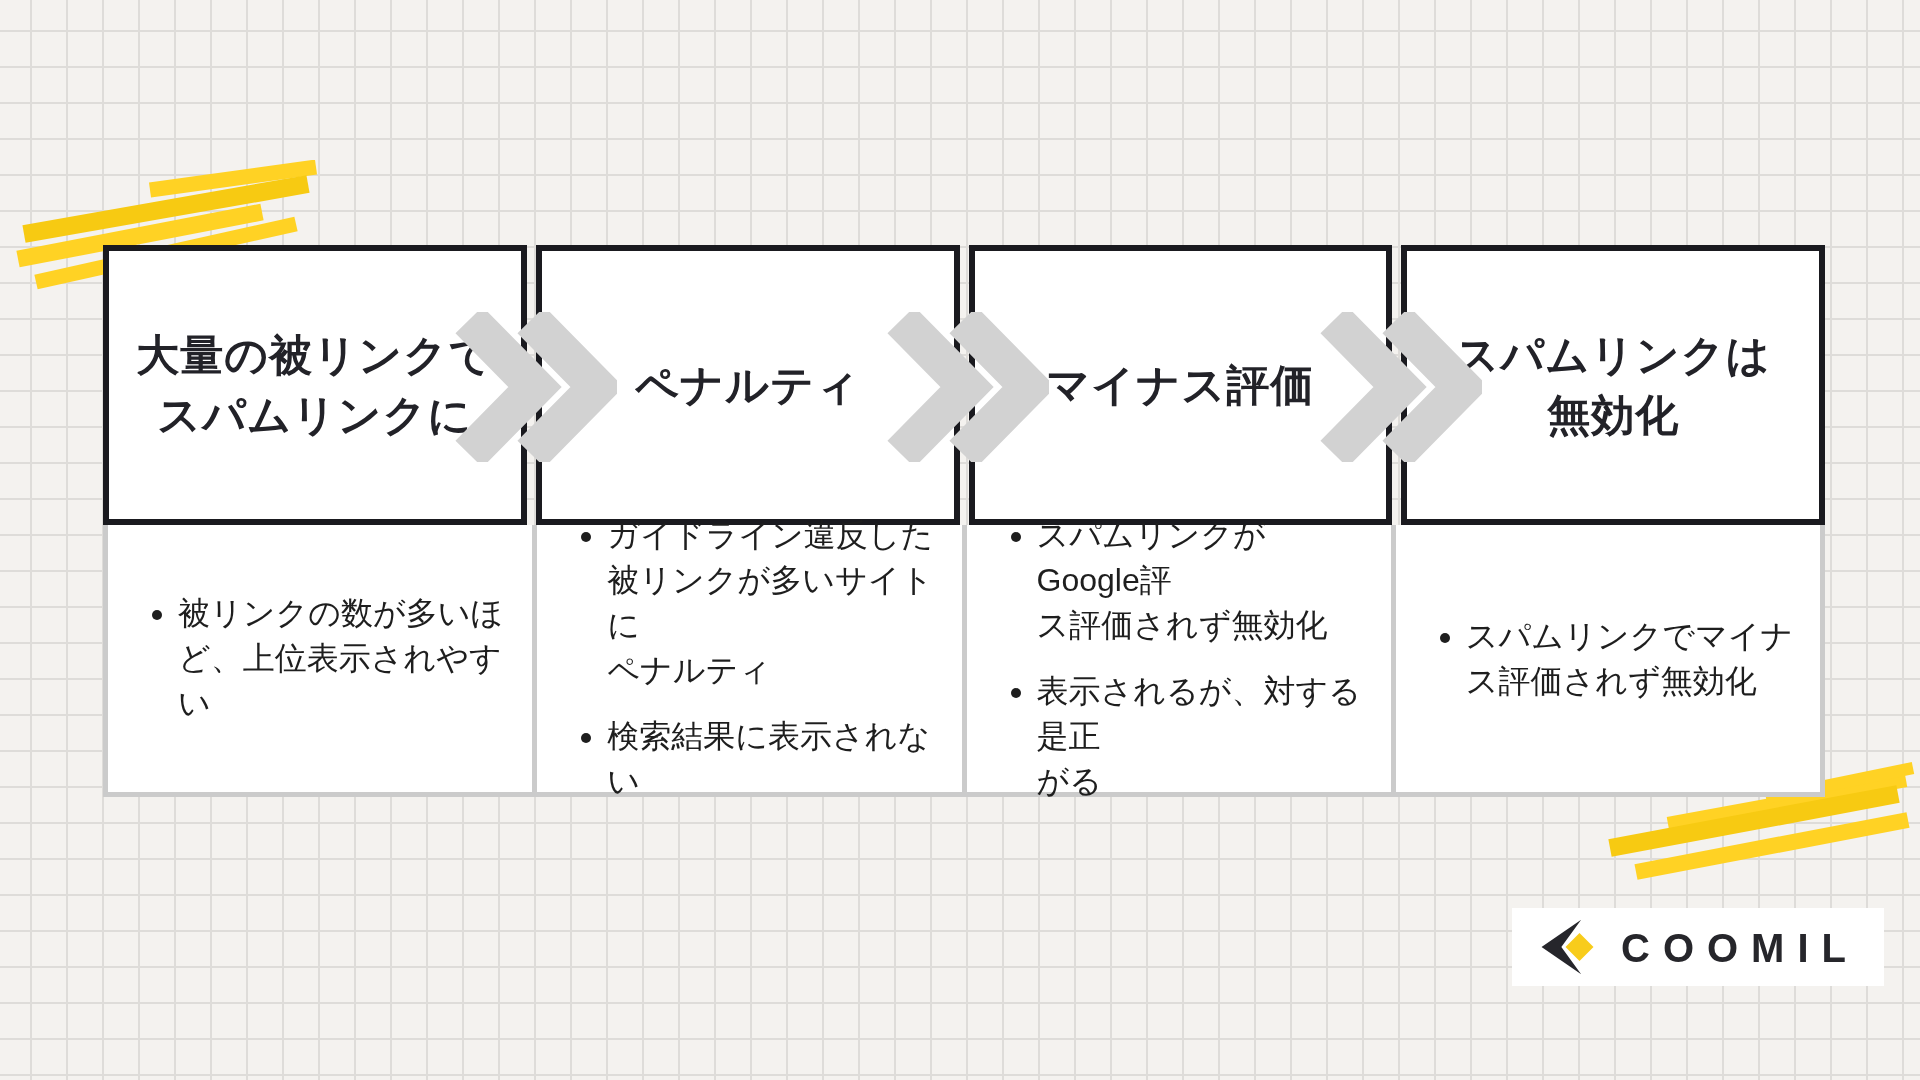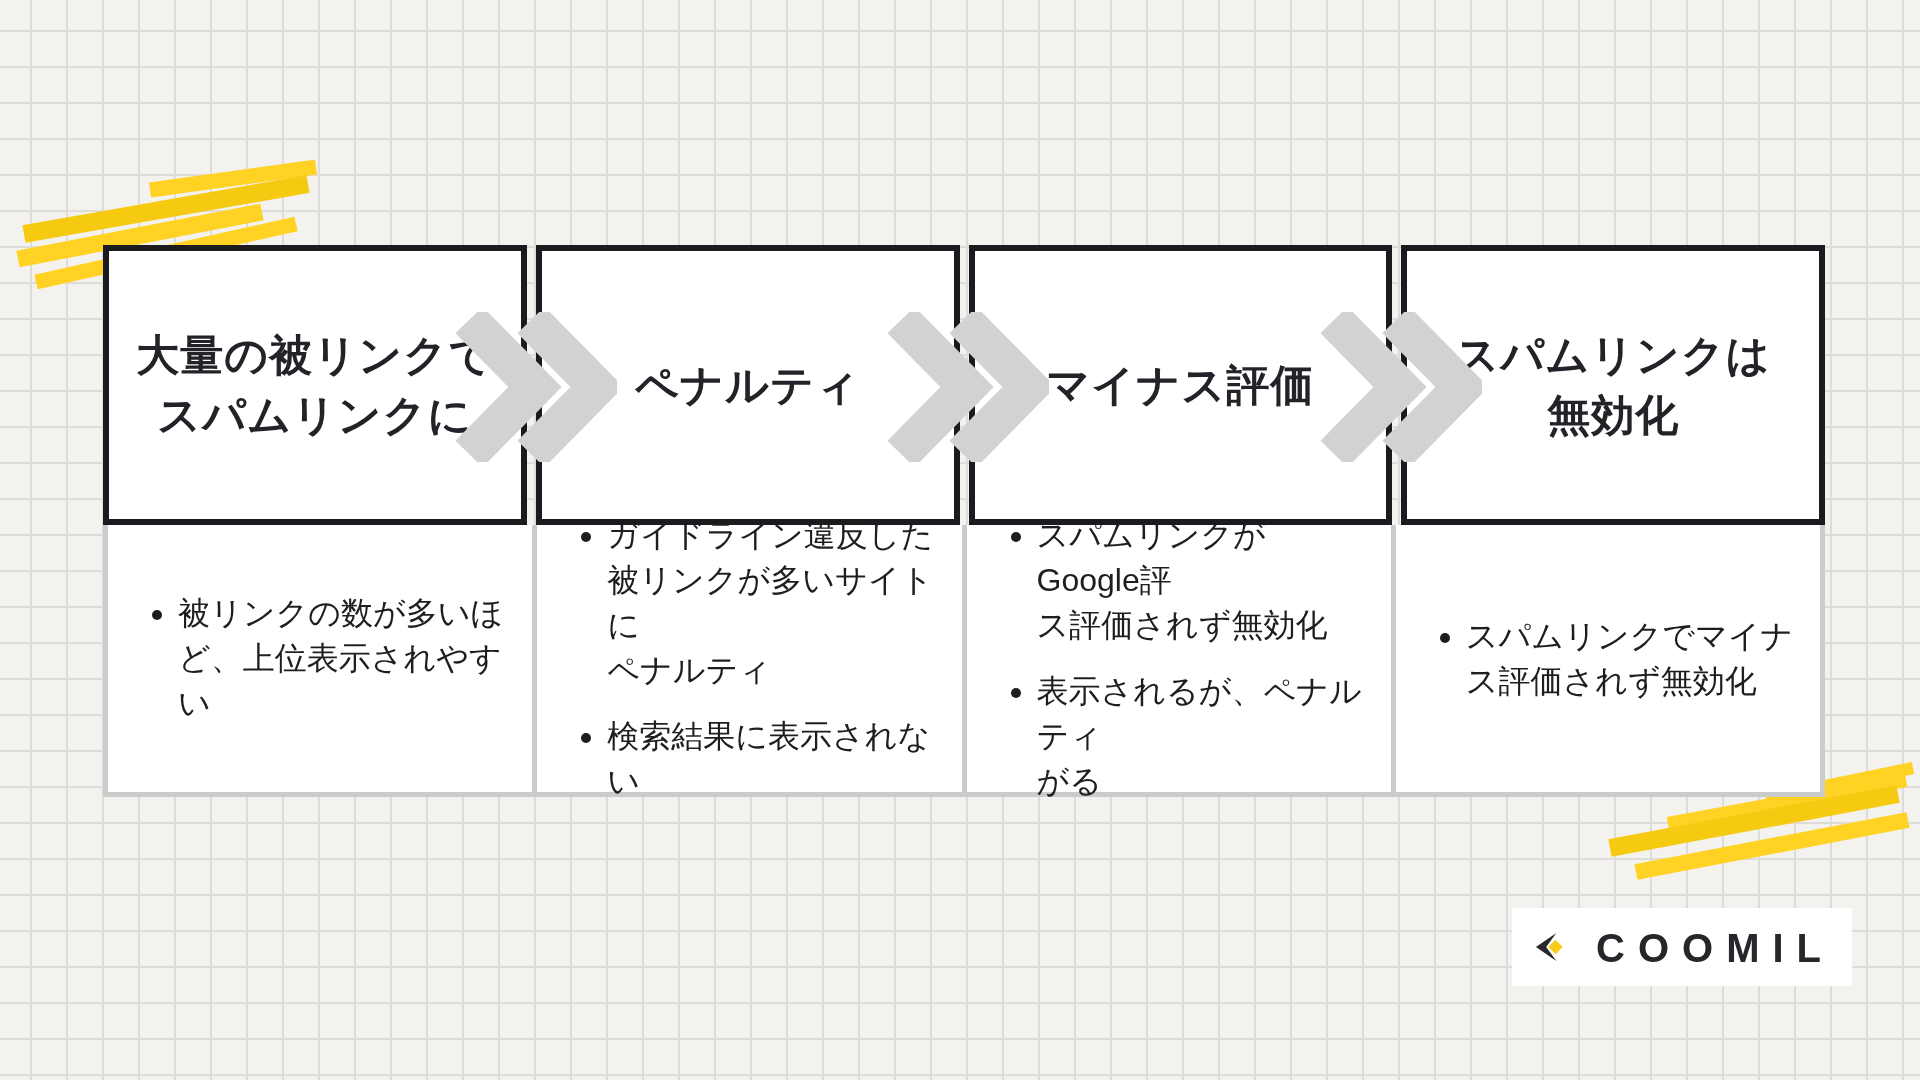--- a/index.html
+++ b/index.html
@@ -47,23 +47,23 @@
   }
   .body-cell + .body-cell { border-left:5px solid #cbcbcb; }
   .bullet-list {
     list-style:disc outside; padding-left:52px;
     color:#1e1e1e; font-size:32px; line-height:45px;
   }
   .bullet-list li { white-space:pre-line; margin:21px 0; }
 
   
   .logo {
-    position:absolute; left:1512px; top:908px; width:340px; height:78px;
+    position:absolute; left:1512px; top:908px; width:372px; height:78px;
     background:#ffffff; display:flex; align-items:center; padding:0 18px;
-    gap:32px;
+    gap:25px;
   }
   .logo-text {
     color:#26262b; font-size:40px; font-weight:600; letter-spacing:13px;
     line-height:1; transform:translateY(1px);
   }
 </style>
 </head>
 <body>
 
 <div id="canvas">
@@ -124,21 +124,21 @@
         <li>ガイドライン違反した
 被リンクが多いサイトに
 ペナルティ</li>
         <li>検索結果に表示されない</li>
       </ul>
     </div>
     <div class="body-cell">
       <ul class="bullet-list">
         <li>スパムリンクがGoogle評
 ス評価されず無効化</li>
-        <li>表示されるが、ペナルティ
+        <li>表示されるが、対する是正
 がる</li>
       </ul>
     </div>
     <div class="body-cell">
       <ul class="bullet-list">
         <li>スパムリンクでマイナ
 ス評価されず無効化</li>
       </ul>
     </div>
   </div>

